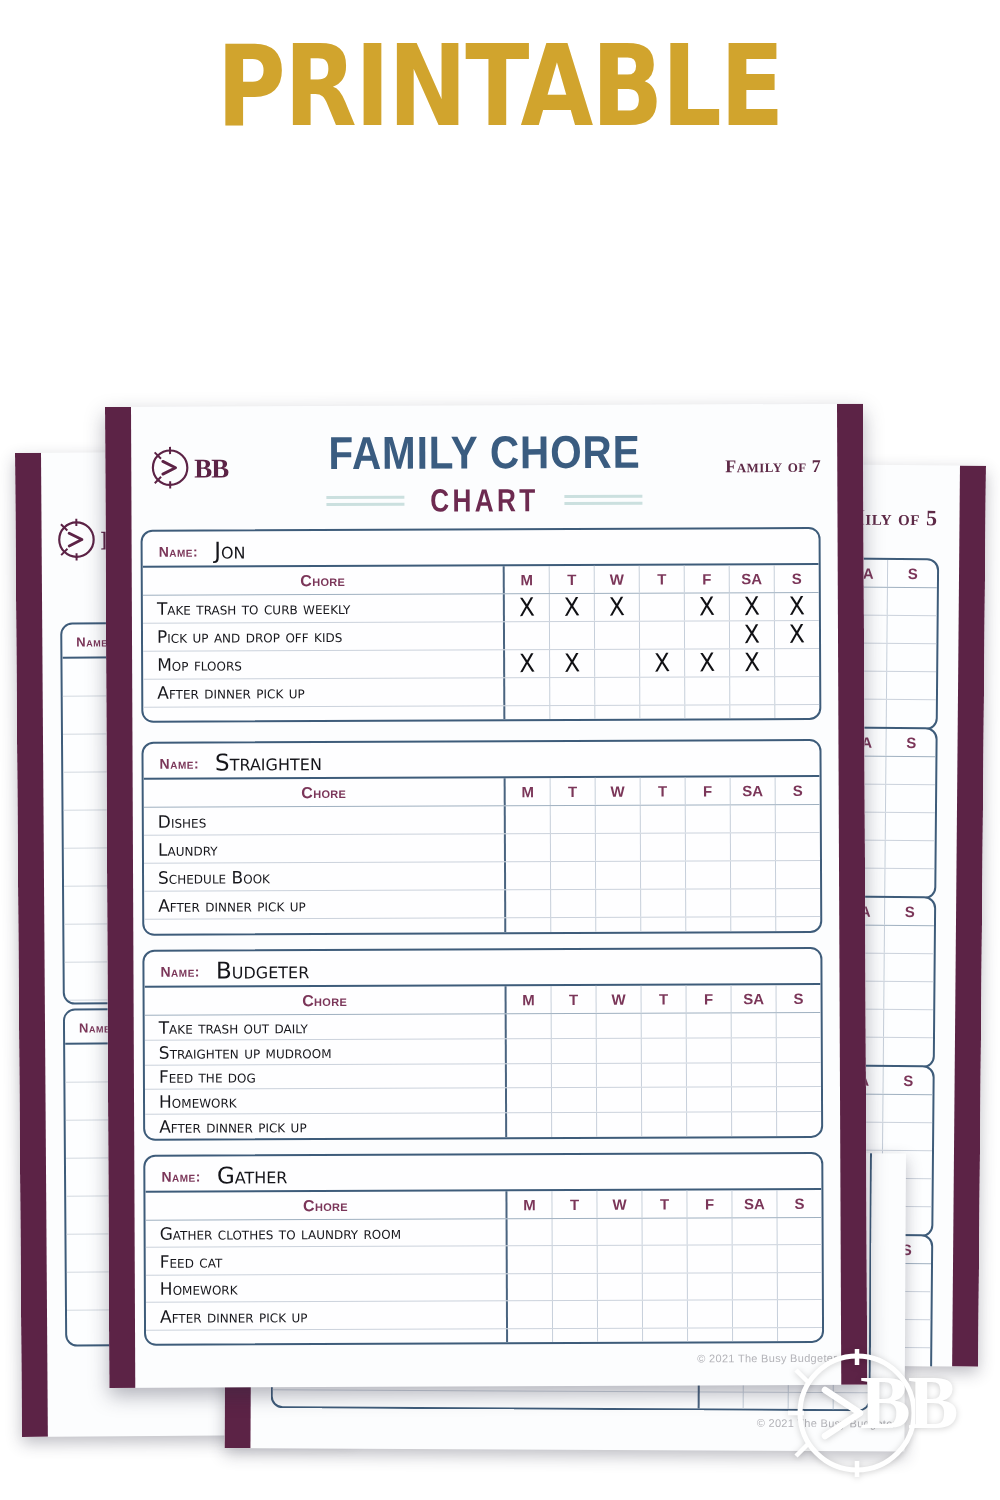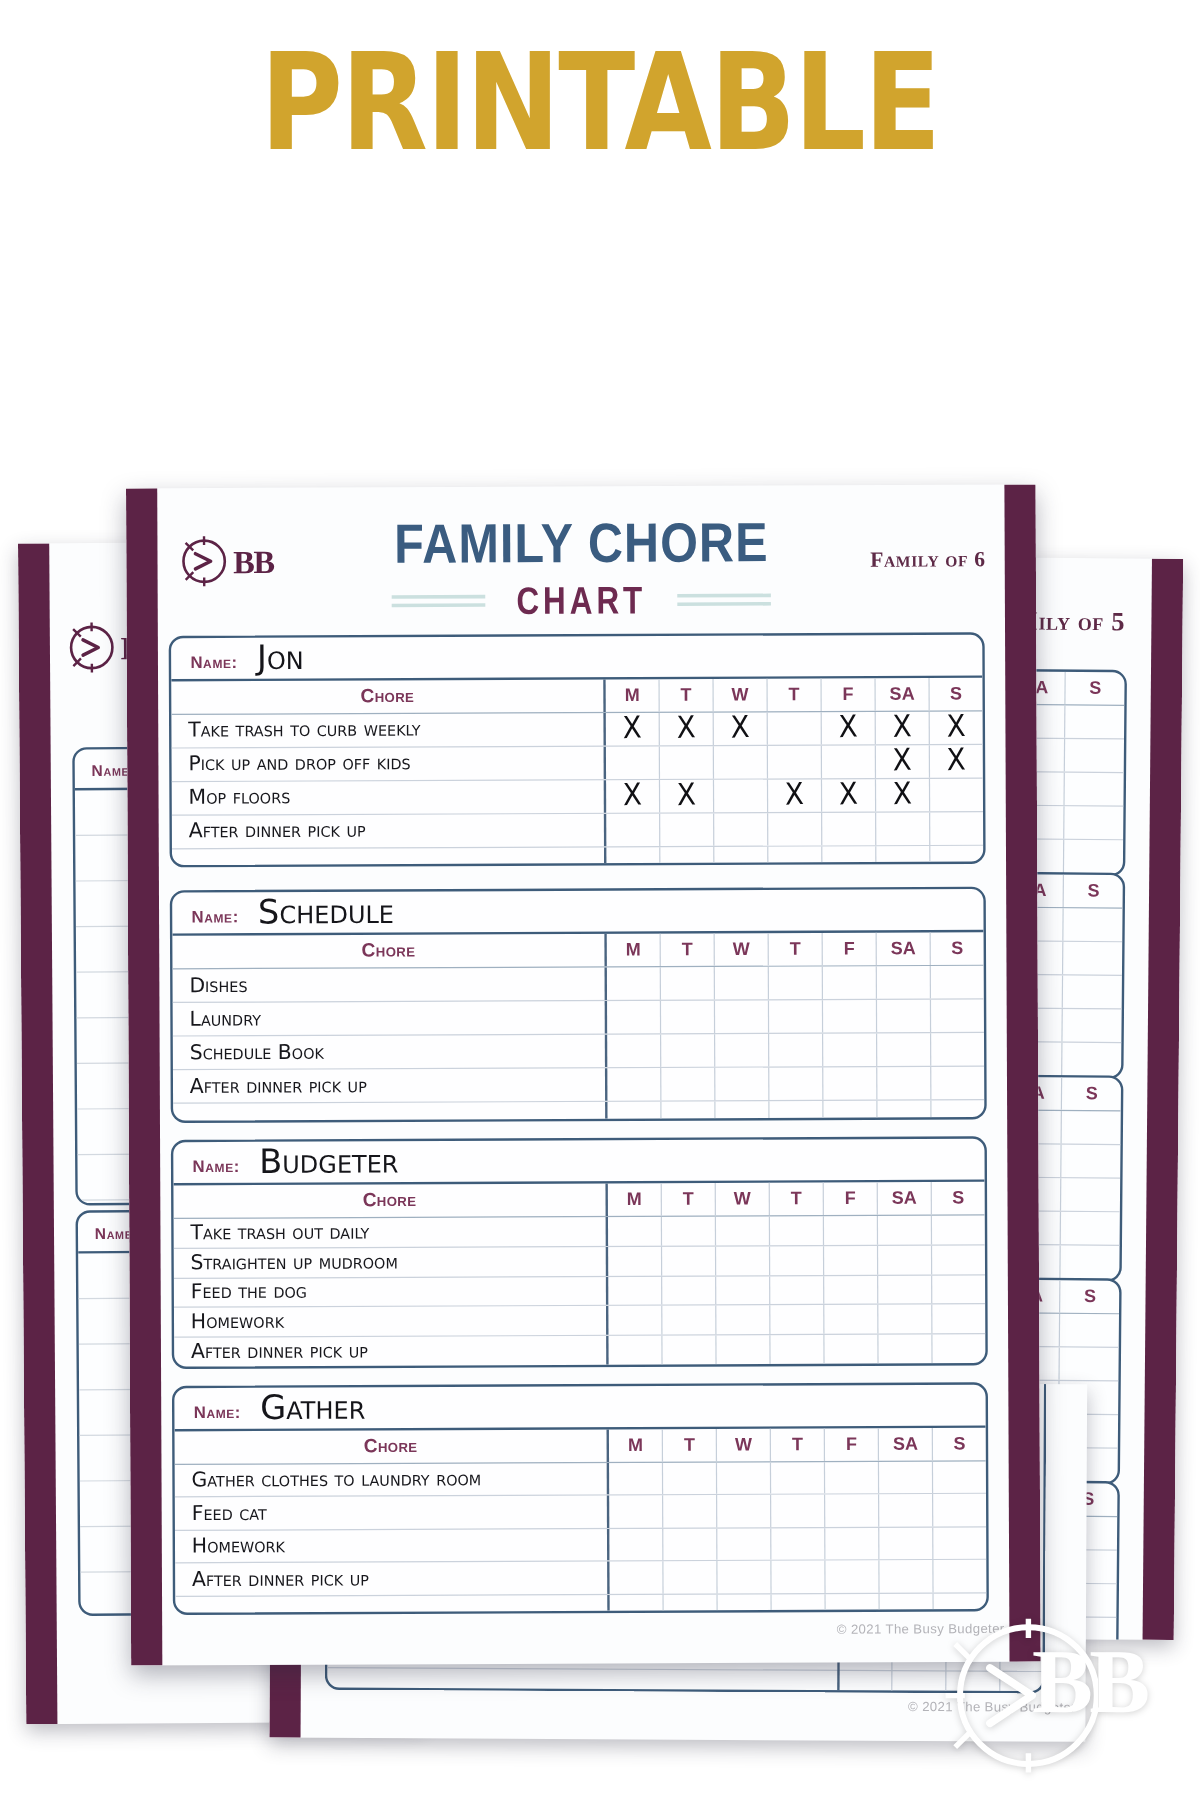--- a/index.html
+++ b/index.html
@@ -38,21 +38,21 @@
   .tline{width:78px;height:10px;border-top:3px solid #CBE0DF;border-bottom:3px solid #CBE0DF;}
   .fp-sub .txt{display:inline-block;font-size:32px;font-weight:700;color:#6D2A50;letter-spacing:4px;transform:scaleX(.82);line-height:1;}
   .fp-family{position:absolute;top:52px;right:42px;font-family:"Liberation Serif",serif;font-variant:small-caps;font-weight:600;font-size:18px;color:#5E2A47;letter-spacing:.5px;}
   .fp-copy{position:absolute;right:30px;top:948px;font-size:11px;color:#B3B3B8;letter-spacing:.3px;}
 
   
   .sections{position:absolute;left:35px;top:123px;width:680px;}
   .fbox{border:2.5px solid #3E5C7A;border-radius:12px;background:#FEFEFF;display:flex;flex-direction:column;overflow:hidden;}
   .name-row{flex:none;height:36px;border-bottom:2px solid #3E5C7A;display:flex;align-items:flex-end;padding:0 0 3px 16px;}
   .name-label{font-size:14px;font-weight:700;font-variant:small-caps;color:#7B3659;letter-spacing:.5px;margin-right:16px;padding-bottom:3px;}
-  .name-value{font-family:"DejaVu Sans",sans-serif;font-variant:small-caps;font-size:28px;color:#15151A;line-height:1;}
+  .name-value{font-family:"DejaVu Sans",sans-serif;font-variant:small-caps;font-size:23px;color:#15151A;line-height:1;}
   .rows{flex:1;display:flex;flex-direction:column;}
   .row{display:flex;border-bottom:1px solid #CBD2DC;min-height:0;}
   .row:last-child{border-bottom:none;}
   .row.hdr{flex:none;height:28px;border-bottom:1px solid #9FB0C0;}
   .row.chore{flex:2;}
   .row.sp{flex:1;}
   .ccol{width:360px;flex:none;display:flex;align-items:center;padding-left:14px;font-family:"DejaVu Sans",sans-serif;font-variant:small-caps;font-size:17px;color:#17171C;white-space:nowrap;overflow:hidden;}
   .ccol.h{justify-content:center;padding-left:0;font-family:"Liberation Sans",sans-serif;font-variant:small-caps;font-weight:700;font-size:16px;color:#7B3659;letter-spacing:.3px;}
   .dcell{flex:1;border-left:1px solid #C6CFDA;display:flex;align-items:center;justify-content:center;min-width:0;}
   .dcell.first{border-left:2px solid #4A6480;}
@@ -433,21 +433,21 @@
       </svg>
       <span class="bb">BB</span>
     </div>
 
     <div class="fp-title"><span>FAMILY CHORE</span></div>
     <div class="fp-sub">
       <div class="tline"></div>
       <span class="txt">CHART</span>
       <div class="tline"></div>
     </div>
-    <div class="fp-family">Family of 6</div>
+    <div class="fp-family">Family of 7</div>
 
     <div class="sections">
         <div class="fbox" style="height: 193px; margin-bottom: 19px;">
           <div class="name-row">
             <span class="name-label">Name:</span>
             <span class="name-value">Jon</span>
           </div>
           <div class="rows">
             <div class="row hdr">
               <div class="ccol h">Chore</div>
@@ -533,21 +533,21 @@
               <div class="dcell"></div>
               <div class="dcell"></div>
               <div class="dcell"></div>
               <div class="dcell"></div>
             </div>
           </div>
         </div>
         <div class="fbox" style="height: 194px; margin-bottom: 14px;">
           <div class="name-row">
             <span class="name-label">Name:</span>
-            <span class="name-value">Schedule</span>
+            <span class="name-value">Straighten</span>
           </div>
           <div class="rows">
             <div class="row hdr">
               <div class="ccol h">Chore</div>
               <div class="dcell h first">M</div>
               <div class="dcell h">T</div>
               <div class="dcell h">W</div>
               <div class="dcell h">T</div>
               <div class="dcell h">F</div>
               <div class="dcell h">SA</div>

